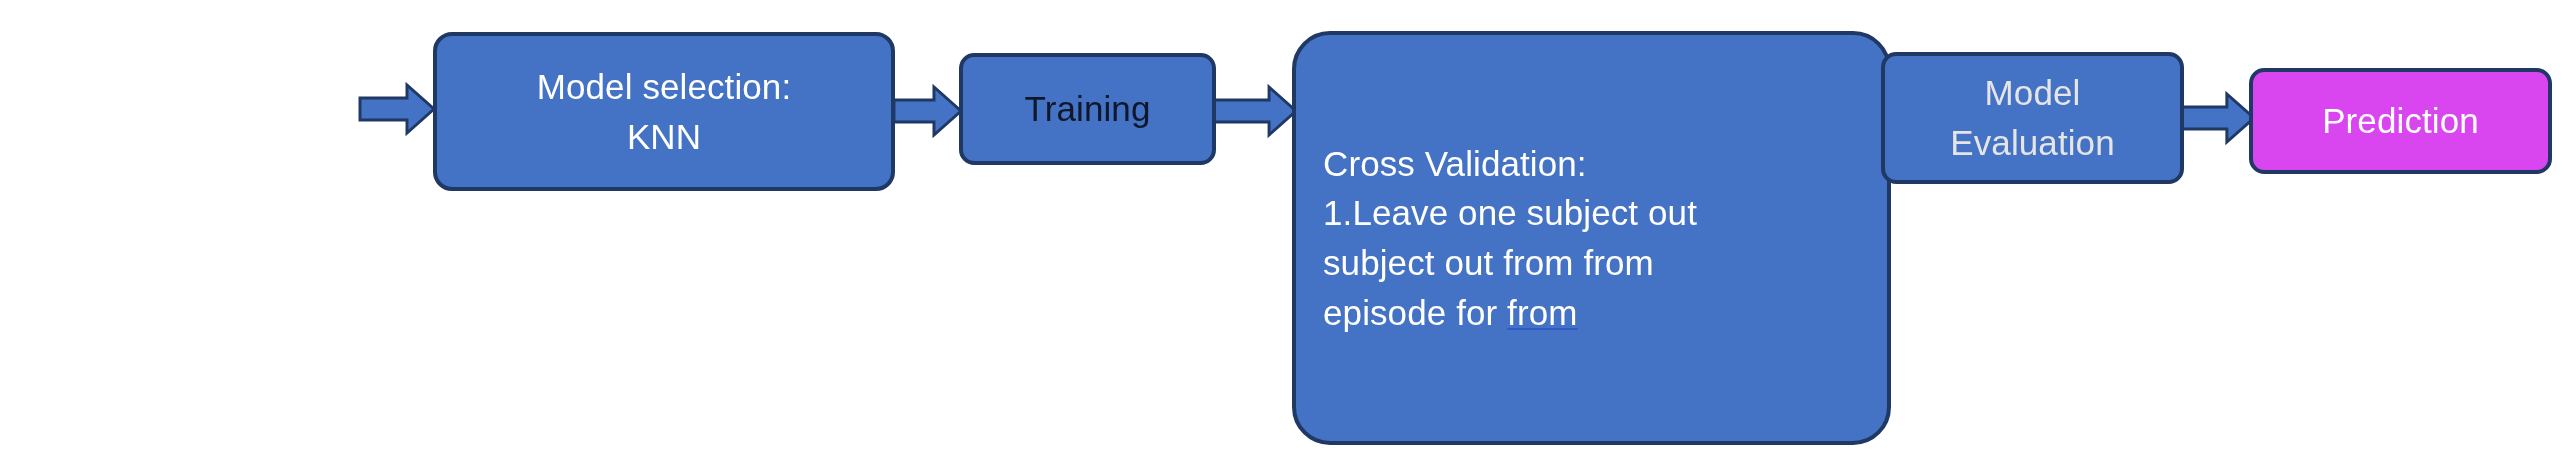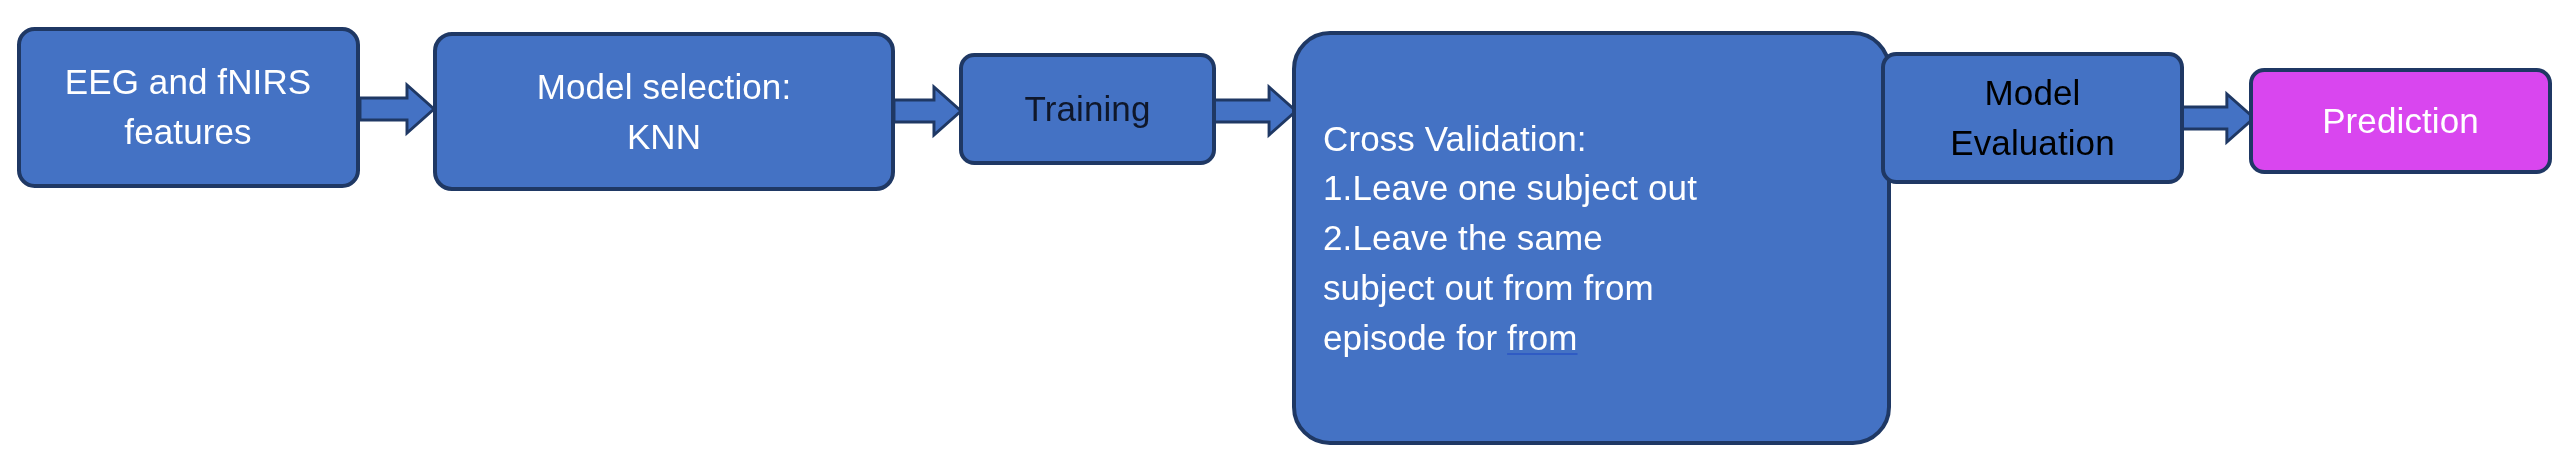--- a/index.html
+++ b/index.html
@@ -81,35 +81,31 @@
     <div class="arrow" style="left: 1819px; top: 94px; width: 66px; height: 48px;">
       <svg viewBox="0 0 112 82" preserveAspectRatio="none">
         <polygon points="0.0,22.1 66.0,22.1 66.0,0.0 112.0,41.0 66.0,82.0 66.0,59.9 0.0,59.9" fill="#4472C4" stroke="#1F3864" stroke-width="5" stroke-linejoin="miter"></polygon>
       </svg>
     </div>
     <div class="arrow" style="left: 2182px; top: 94px; width: 72px; height: 48px;">
       <svg viewBox="0 0 122 82" preserveAspectRatio="none">
         <polygon points="0.0,22.1 76.0,22.1 76.0,0.0 122.0,41.0 76.0,82.0 76.0,59.9 0.0,59.9" fill="#4472C4" stroke="#1F3864" stroke-width="5" stroke-linejoin="miter"></polygon>
       </svg>
     </div>
-    <div class="node" style="left: 16.5px; top: 26.5px; width: 343px; height: 161px; border-radius: 17.7px; background: rgb(68, 114, 196); border-color: rgb(31, 56, 100); color: rgb(255, 255, 255); font-size: 35px;">
-      <div class="label">EEG and fNIRS
-features</div>
-    </div>
     <div class="node" style="left: 433px; top: 32px; width: 462px; height: 159px; border-radius: 19px; background: rgb(68, 114, 196); border-color: rgb(31, 56, 100); color: rgb(255, 255, 255); font-size: 35px;">
       <div class="label">Model selection:
 KNN</div>
     </div>
     <div class="node" style="left: 959px; top: 53px; width: 257px; height: 112px; border-radius: 15.3px; background: rgb(68, 114, 196); border-color: rgb(31, 56, 100); color: #0f172a; font-size: 35px;">
       <div class="label">Training</div>
     </div>
     <div class="node left" style="left: 1292px; top: 31px; width: 599px; height: 414px; border-radius: 38px; background: rgb(68, 114, 196); border-color: rgb(31, 56, 100); color: rgb(255, 255, 255); font-size: 35px;">
-      <div class="label"><div>Cross Validation:</div><div>1.Leave one subject out</div><div>2.Leave the same</div><div>subject out from from</div><div>episode for <span class="spell">from</span></div></div>
+      <div class="label"><div>Cross Validation:</div><div>1.Leave one subject out</div><div>subject out from from</div><div>episode for <span class="spell">from</span></div></div>
     </div>
-    <div class="node" style="left: 1881px; top: 52px; width: 303px; height: 132px; border-radius: 15.3px; background: rgb(68, 114, 196); border-color: rgb(31, 56, 100); color: #000000; font-size: 35px;">
+    <div class="node" style="left: 1881px; top: 52px; width: 303px; height: 132px; border-radius: 15.3px; background: rgb(68, 114, 196); border-color: rgb(31, 56, 100); color: #e5e5e5; font-size: 35px;">
       <div class="label">Model
 Evaluation</div>
     </div>
     <div class="node" style="left: 2249px; top: 68px; width: 303px; height: 106px; border-radius: 15.3px; background: #d946ef; border-color: rgb(31, 56, 100); color: rgb(255, 255, 255); font-size: 35px;">
       <div class="label">Prediction</div>
     </div>
   </div>
 
 
 </body></html>

